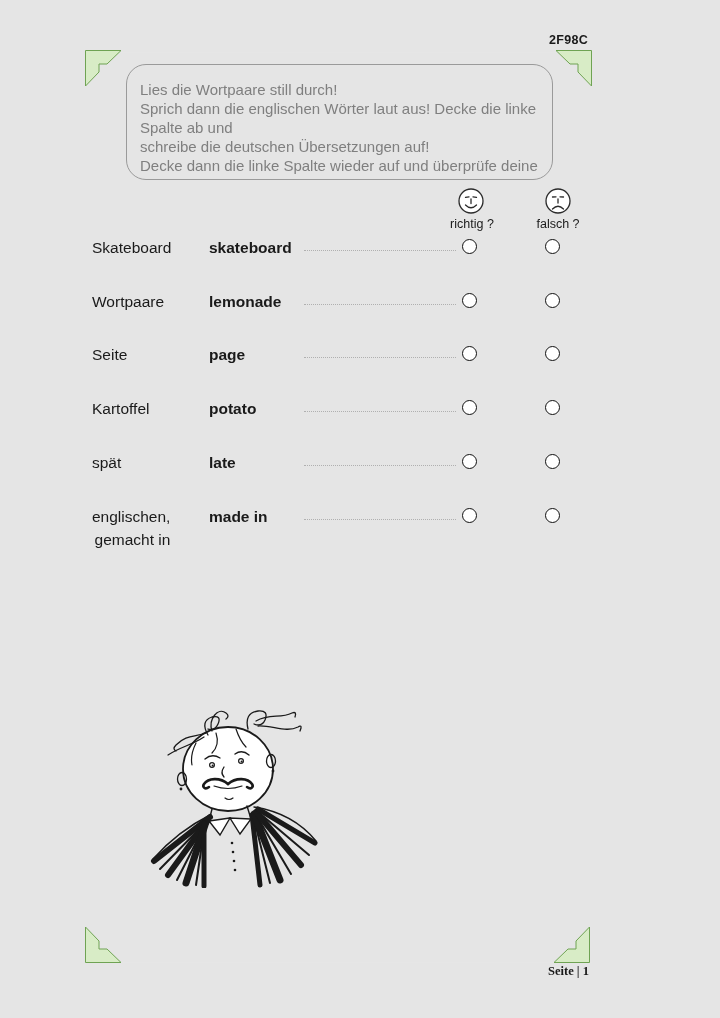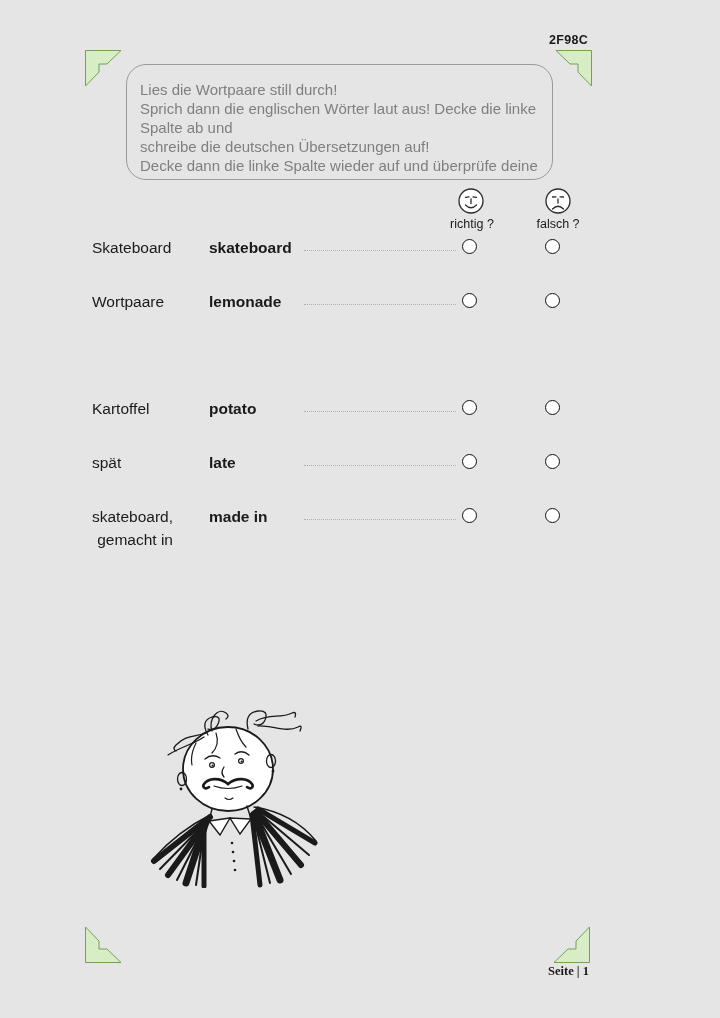--- a/index.html
+++ b/index.html
@@ -112,40 +112,47 @@
   </div>
 
   <div class="word-row" style="top:290px">
     <div class="de">Wortpaare</div>
     <div class="en">lemonade</div>
     <div class="dots"></div>
     <div class="circle c1"></div>
     <div class="circle c2"></div>
   </div>
 
+  <div class="word-row" style="top:343px">
+    <div class="de">Seite</div>
+    <div class="en">page</div>
+    <div class="dots"></div>
+    <div class="circle c1"></div>
+    <div class="circle c2"></div>
+  </div>
 
   <div class="word-row" style="top:397px">
     <div class="de">Kartoffel</div>
     <div class="en">potato</div>
     <div class="dots"></div>
     <div class="circle c1"></div>
     <div class="circle c2"></div>
   </div>
 
   <div class="word-row" style="top:451px">
     <div class="de">spät</div>
     <div class="en">late</div>
     <div class="dots"></div>
     <div class="circle c1"></div>
     <div class="circle c2"></div>
   </div>
 
   <div class="word-row" style="top:505px">
     <div class="de">
-      <div>skateboard,</div>
+      <div>englischen,</div>
       <div>gemacht in</div>
     </div>
     <div class="en">made in</div>
     <div class="dots"></div>
     <div class="circle c1"></div>
     <div class="circle c2"></div>
   </div>
 
   <svg class="illustration" viewBox="0 0 175 195">
     <g fill="none" stroke="#1a1a1a" stroke-linecap="round">

